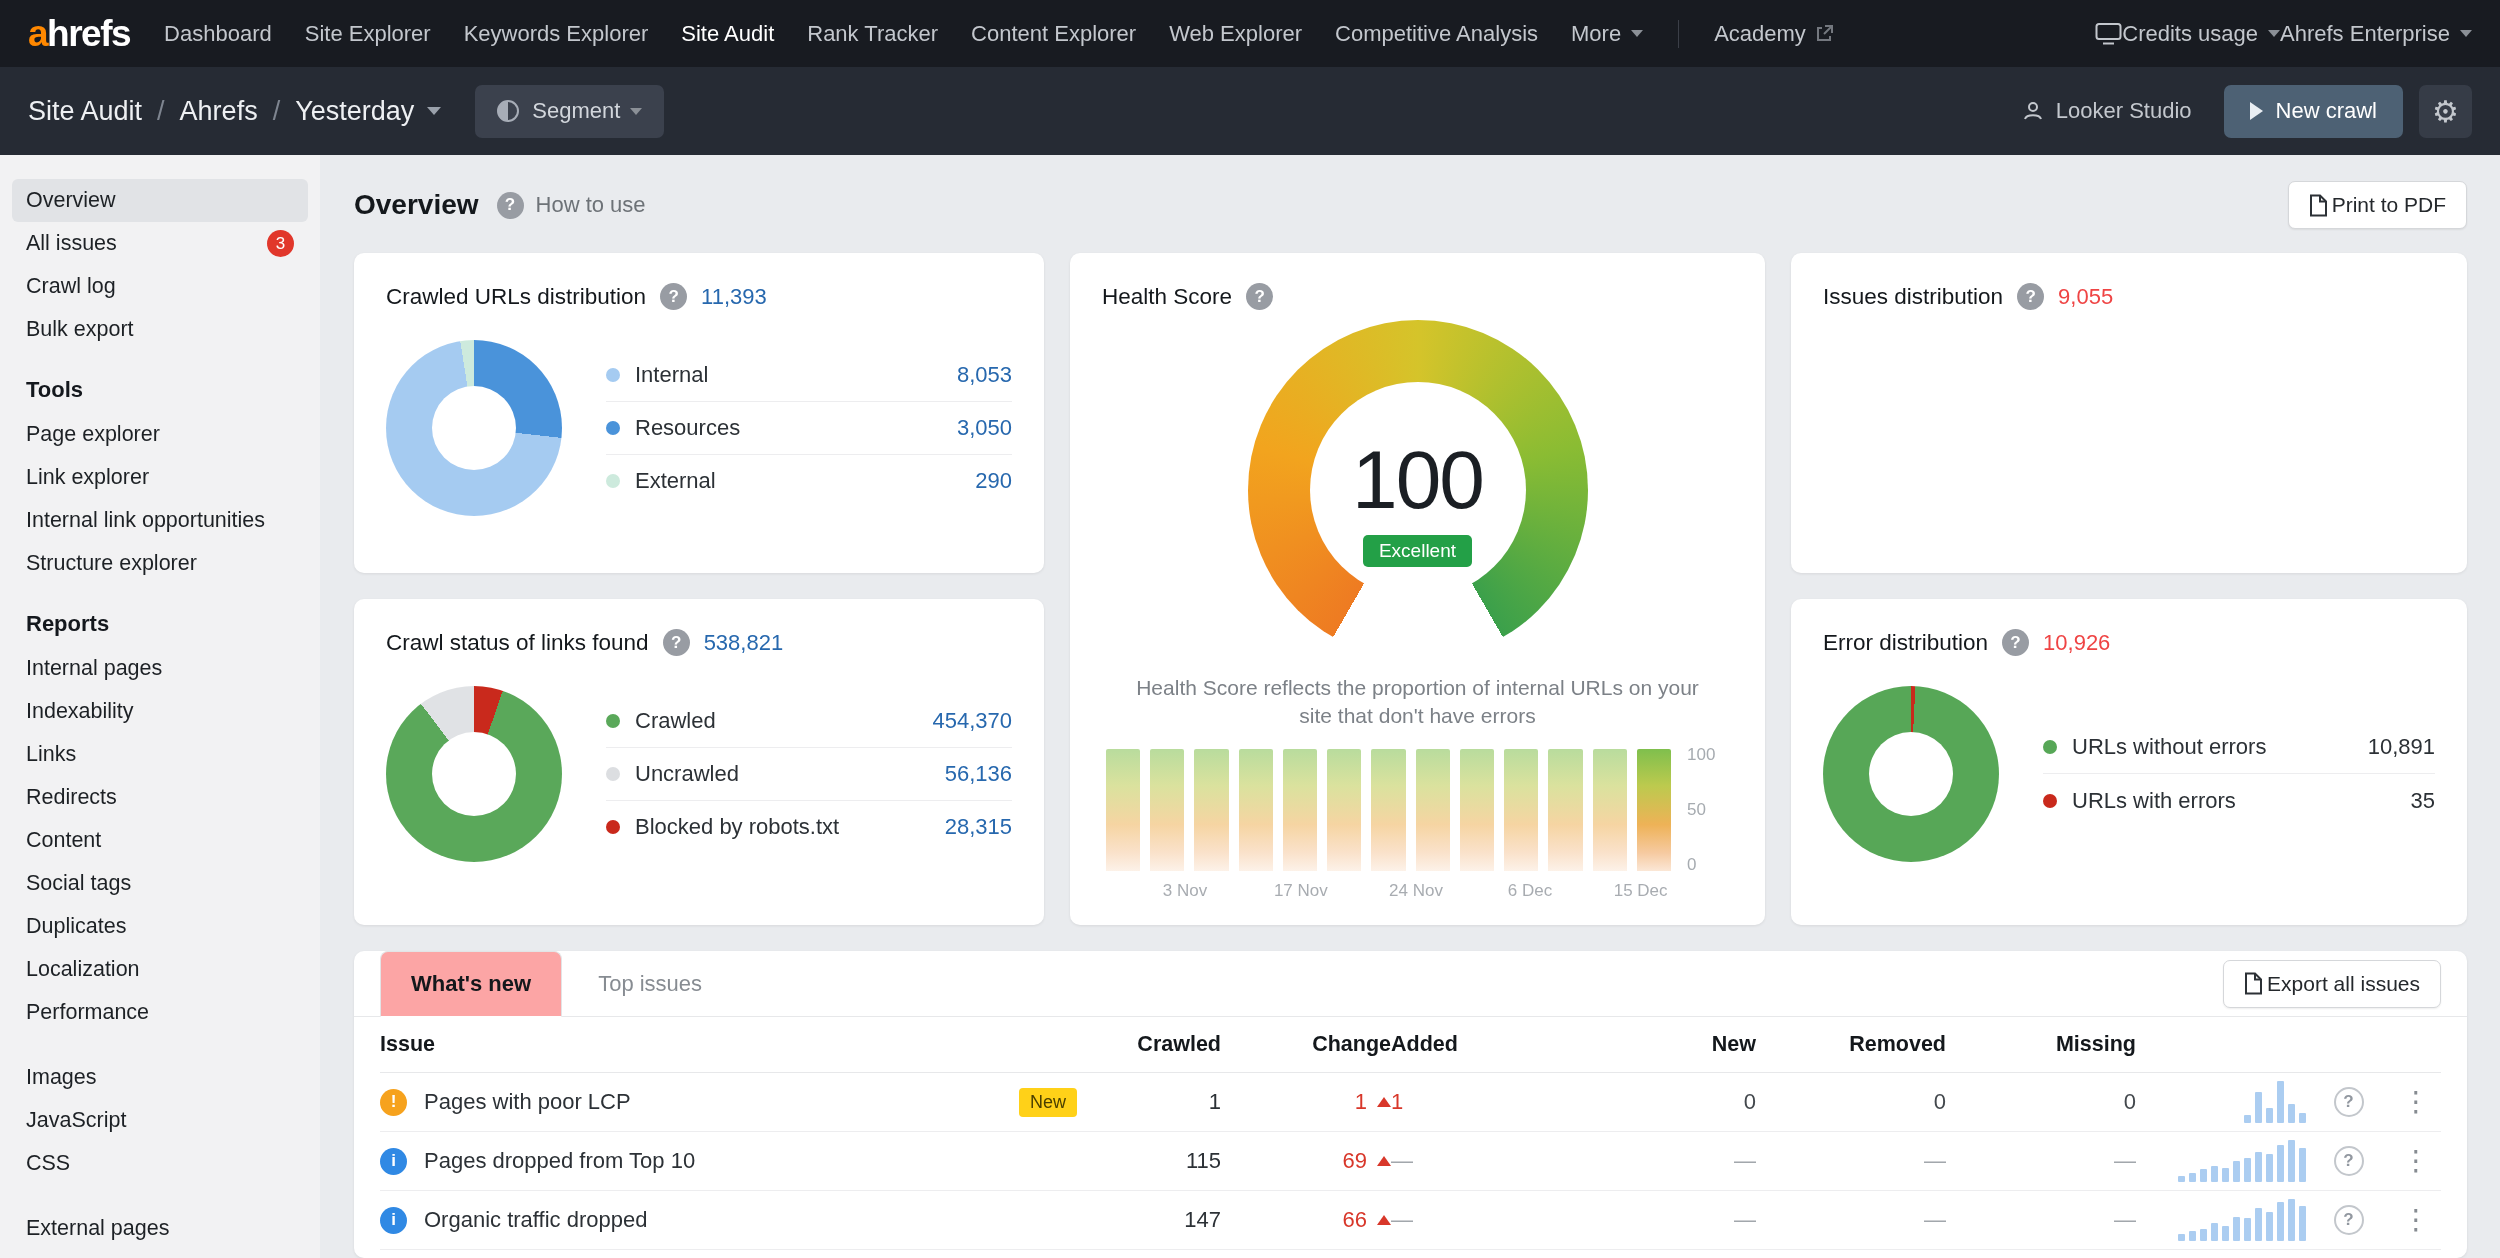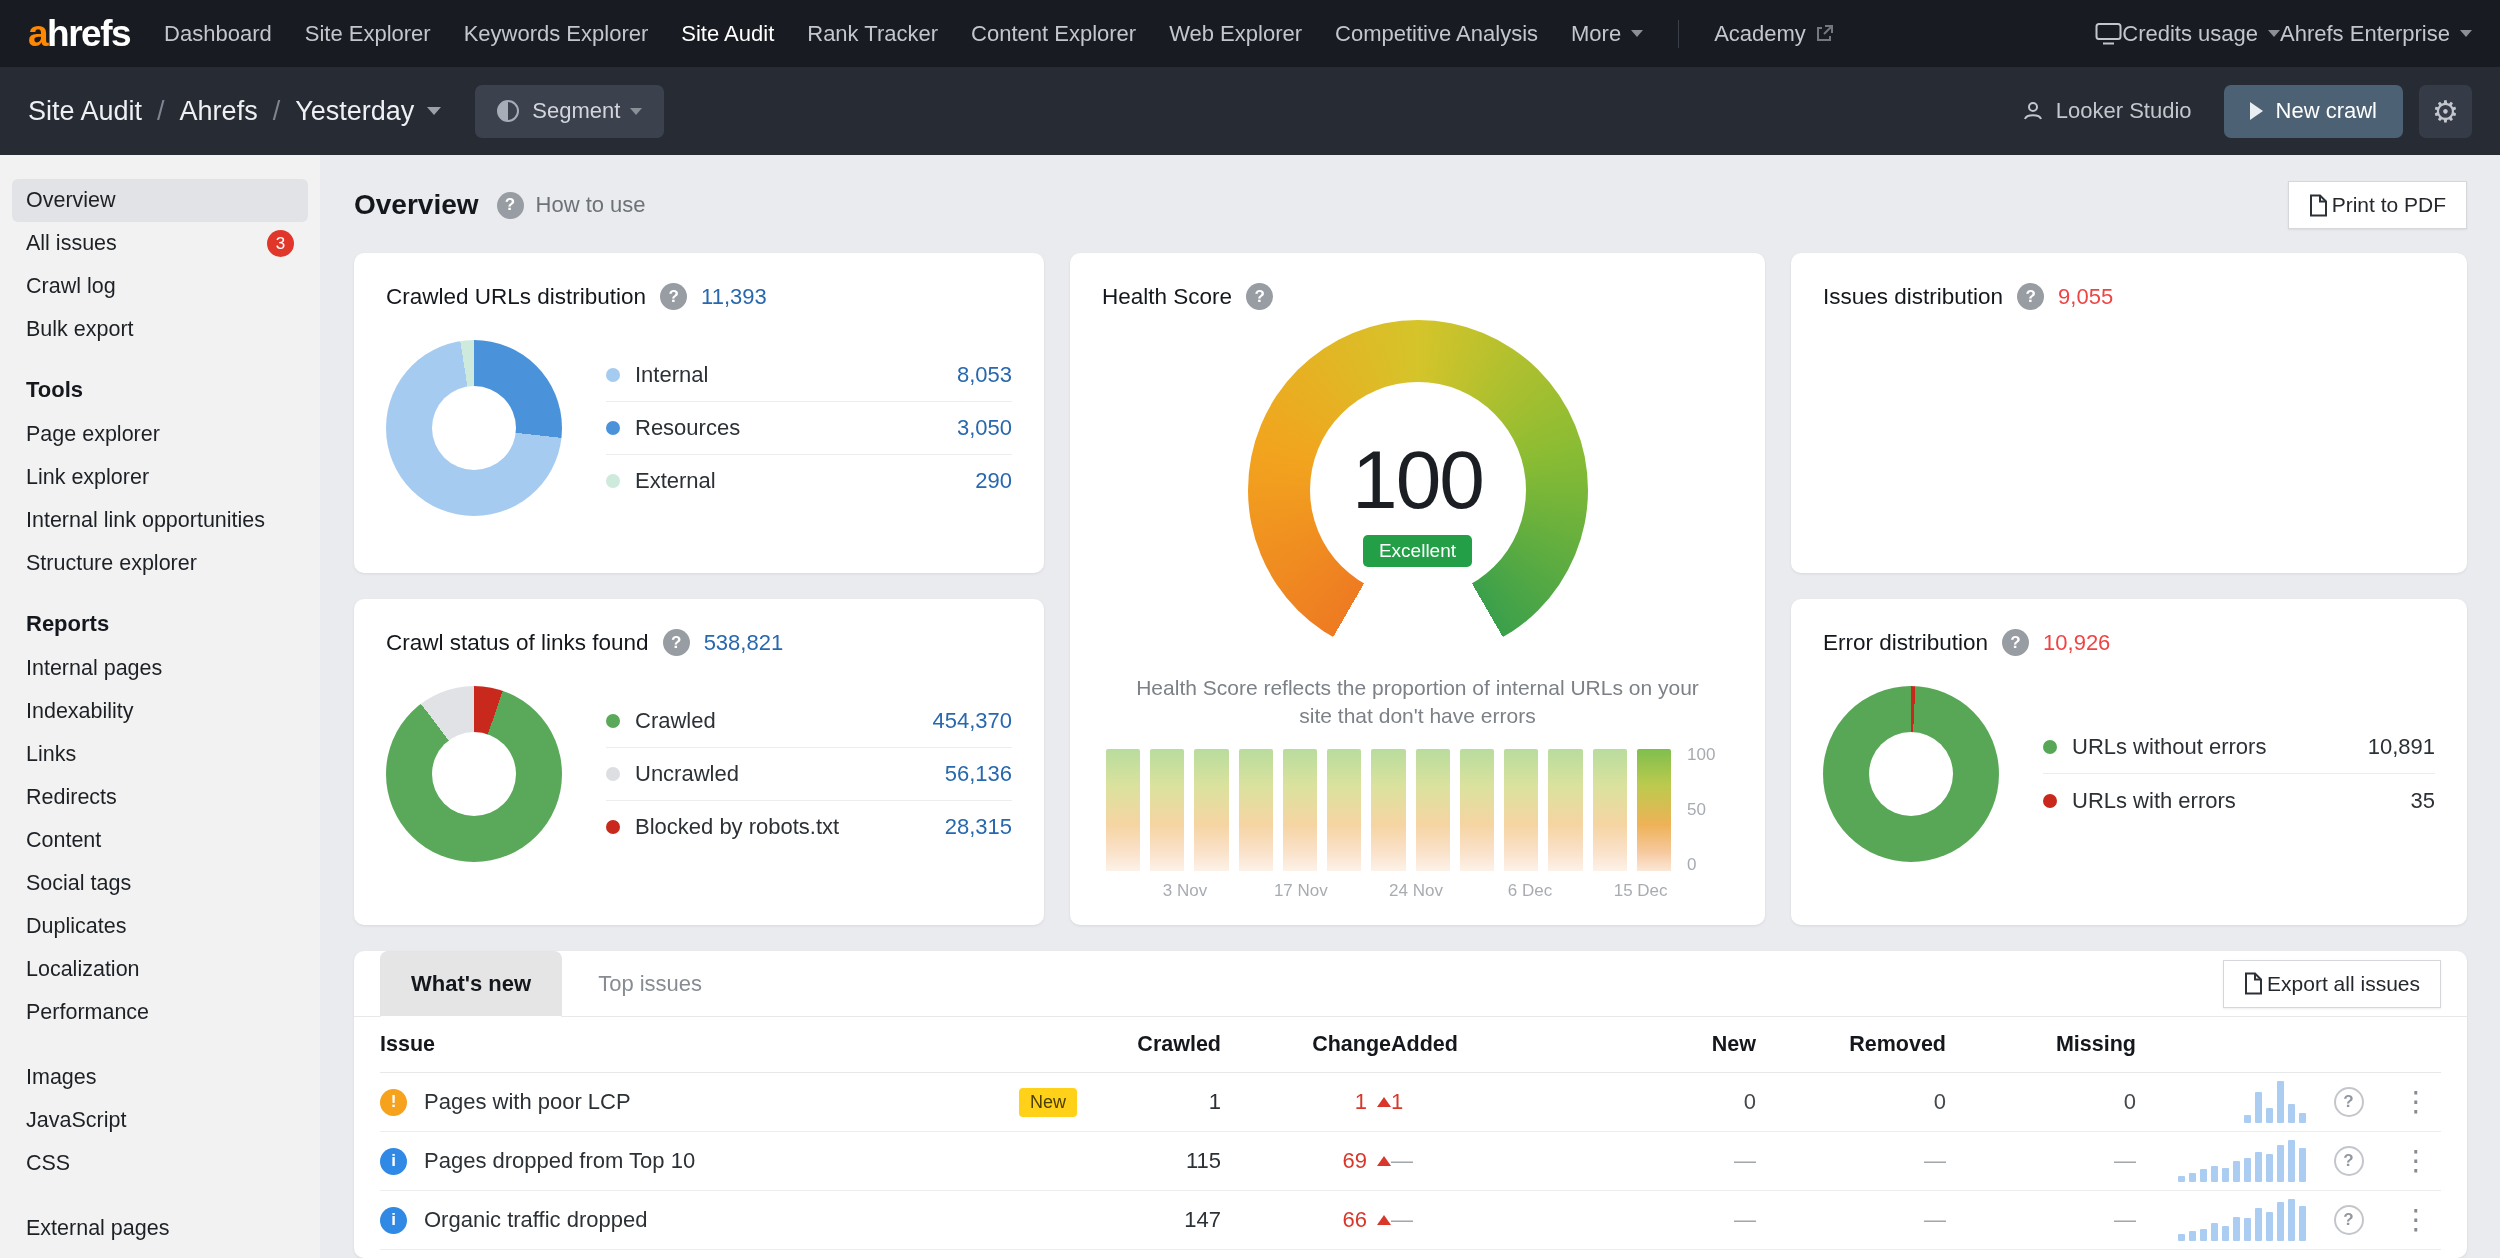--- a/index.html
+++ b/index.html
@@ -42,21 +42,21 @@
 .count-badge{margin-left:auto;width:27px;height:27px;border-radius:50%;background:#e1372b;color:#fff;font-size:17px;display:flex;align-items:center;justify-content:center}
 .side-heading{font-size:22px;font-weight:700;color:#14181d;padding:0 26px;margin:26px 0 10px}
 .side-gap{height:22px}
 
 .main{flex:1;padding:26px 33px 0 34px;display:flex;flex-direction:column}
 .page-head{display:flex;align-items:center;height:52px;margin-bottom:24px}
 .page-title{font-size:28px;font-weight:700;color:#14181c;margin-right:18px}
 .howto{display:flex;align-items:center;color:#6d7277;font-size:22px;gap:12px}
 .print-btn{margin-left:auto}
 
-.white-btn{height:48px;background:#fff;border:1px solid #d5d7da;border-radius:0;box-shadow:0 1px 2px rgba(0,0,0,.07);display:flex;align-items:center;padding:0 20px;font-size:21px;color:#24282c;gap:4px}
+.white-btn{height:48px;background:#fff;border:1px solid #d5d7da;border-radius:7px;box-shadow:0 1px 2px rgba(0,0,0,.07);display:flex;align-items:center;padding:0 20px;font-size:21px;color:#24282c;gap:4px}
 
 .cards{display:flex;gap:26px}
 .col-left{width:690px;display:flex;flex-direction:column;gap:26px;flex:none}
 .col-mid{width:695px;flex:none}
 .col-right{flex:1;display:flex;flex-direction:column;gap:26px}
 .card{background:#fff;border-radius:10px;box-shadow:0 1px 3px rgba(0,0,0,.08);padding:30px 32px}
 .card.h320{height:320px}.card.h326{height:326px}
 .card.health{height:672px;display:flex;flex-direction:column;padding-bottom:24px}
 
 .card-title-row{display:flex;align-items:center;gap:14px}
@@ -102,21 +102,21 @@
 .idist{margin-top:38px}
 .idist-row{display:flex;align-items:center;height:34px;margin-bottom:20px;font-size:22px}
 .idist-label{width:160px;color:#2c3136}
 .idist-val{width:115px;text-align:right}
 .idist-barzone{flex:1;margin-left:32px}
 .idist-bar{height:30px;border-radius:2px}
 
 
 .bottom-card{margin-top:26px;background:#fff;border-radius:10px;box-shadow:0 1px 3px rgba(0,0,0,.08);height:420px;padding:0}
 .tabbar{display:flex;align-items:center;height:66px;border-bottom:1px solid #e7e8ea;padding:0 26px}
-.tab-active{height:66px;display:flex;align-items:center;padding:0 30px;border:1px solid #e3e4e6;border-bottom:1px solid #fff;border-radius:8px 8px 0 0;margin-bottom:-1px;font-size:22px;font-weight:700;color:#14181c;background:#e5e5e5}
+.tab-active{height:66px;display:flex;align-items:center;padding:0 30px;border:1px solid #e3e4e6;border-bottom:1px solid #fff;border-radius:8px 8px 0 0;margin-bottom:-1px;font-size:22px;font-weight:700;color:#14181c;background:#fca5a5}
 .tab-inactive{margin-left:36px;font-size:22px;color:#878c92}
 .export-btn{margin-left:auto}
 .itable{padding:0 26px}
 .thead{display:flex;align-items:center;height:56px;border-bottom:1px solid #e7e8ea;font-size:21.5px;font-weight:700;color:#14181c}
 .trow{display:flex;align-items:center;height:59px;border-bottom:1px solid #ededef;font-size:22px;color:#2c3136}
 .c-issue{flex:1;display:flex;align-items:center;gap:17px;padding-right:24px}
 .c-crawled{width:120px;text-align:right}
 .c-change{width:170px;text-align:right;display:flex;justify-content:flex-end;align-items:center}
 .c-added{width:190px;}
 .c-new{width:175px;text-align:right}

